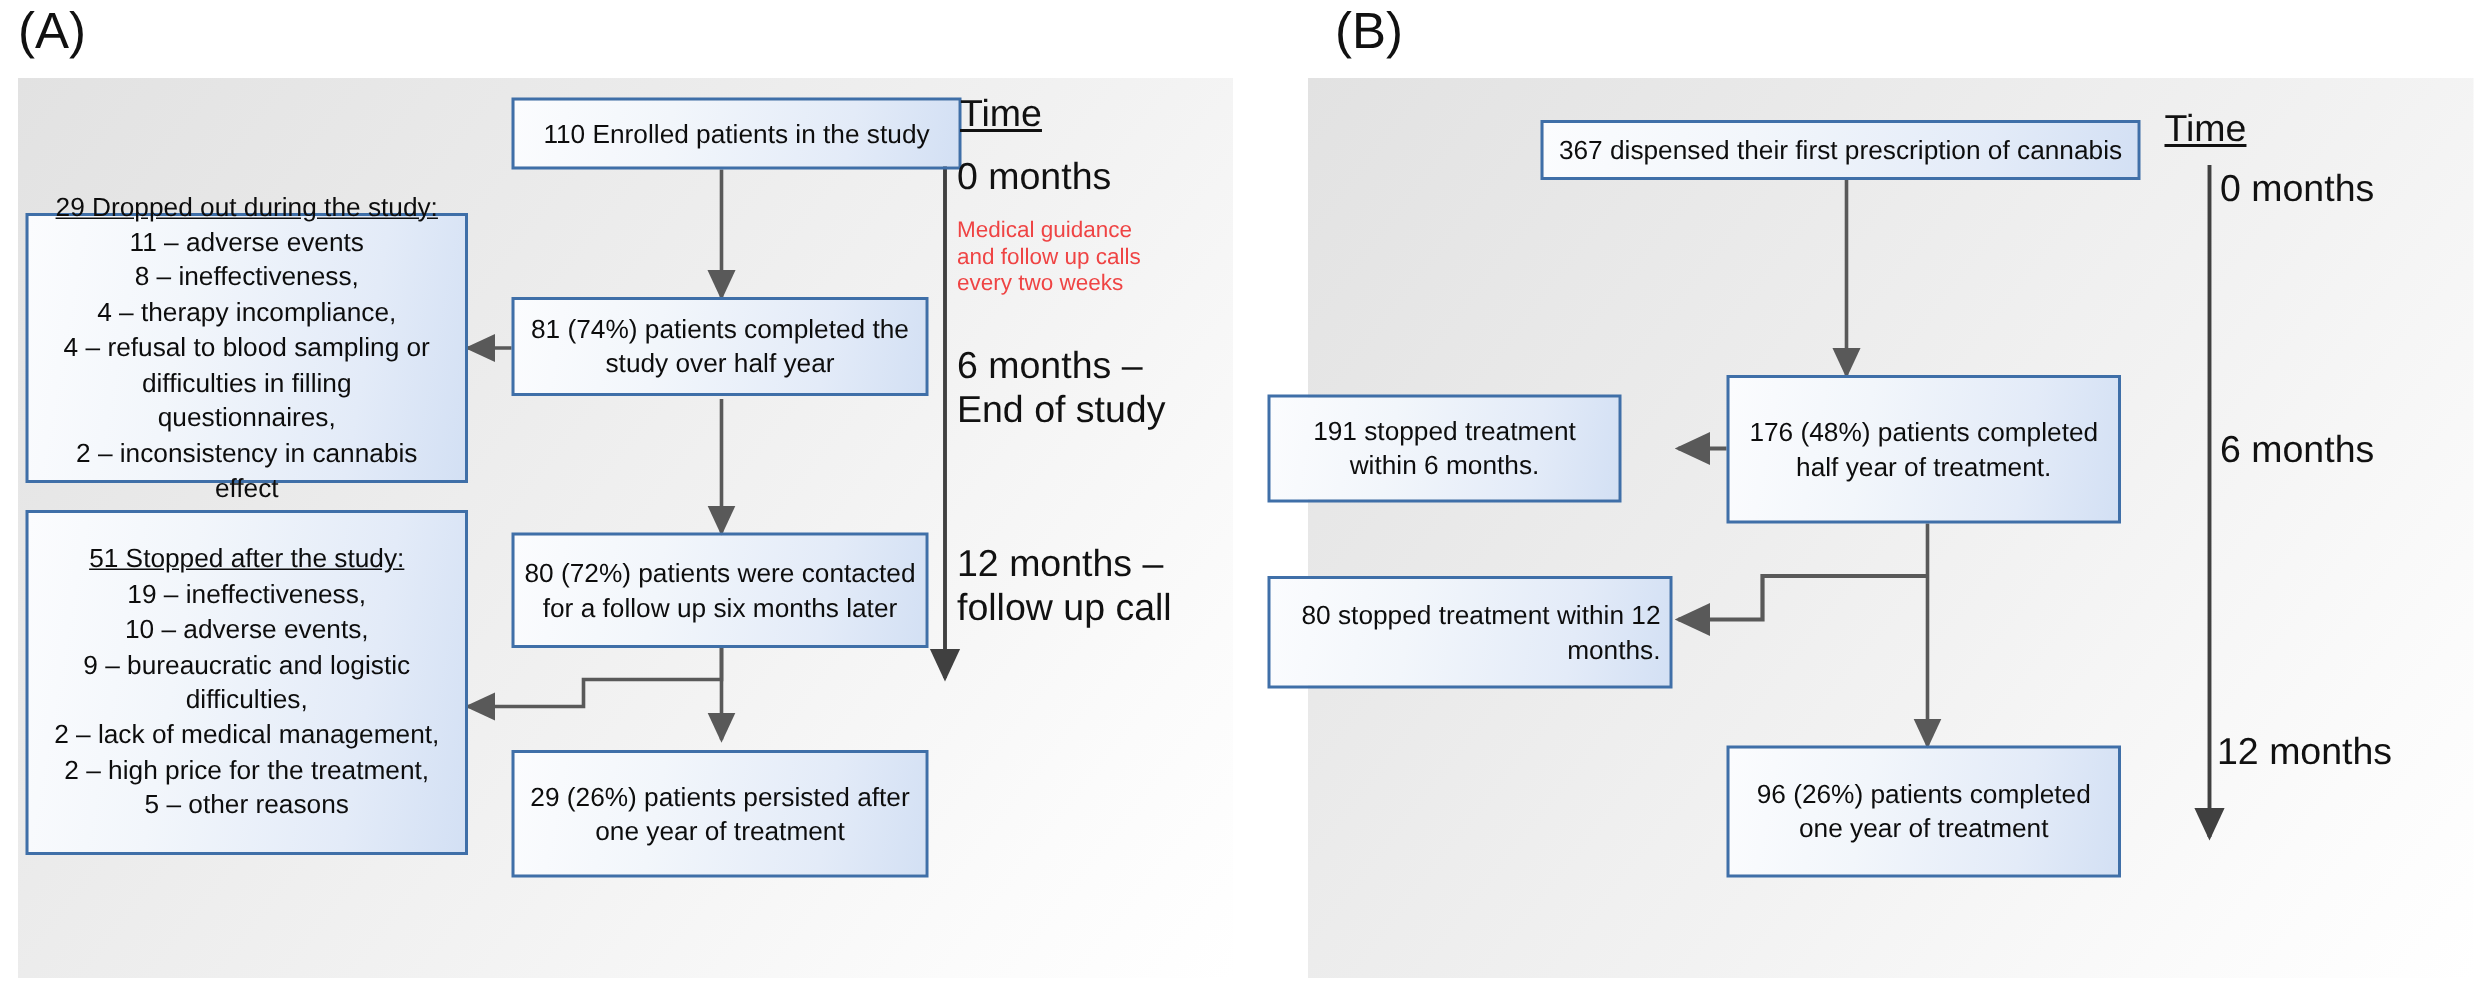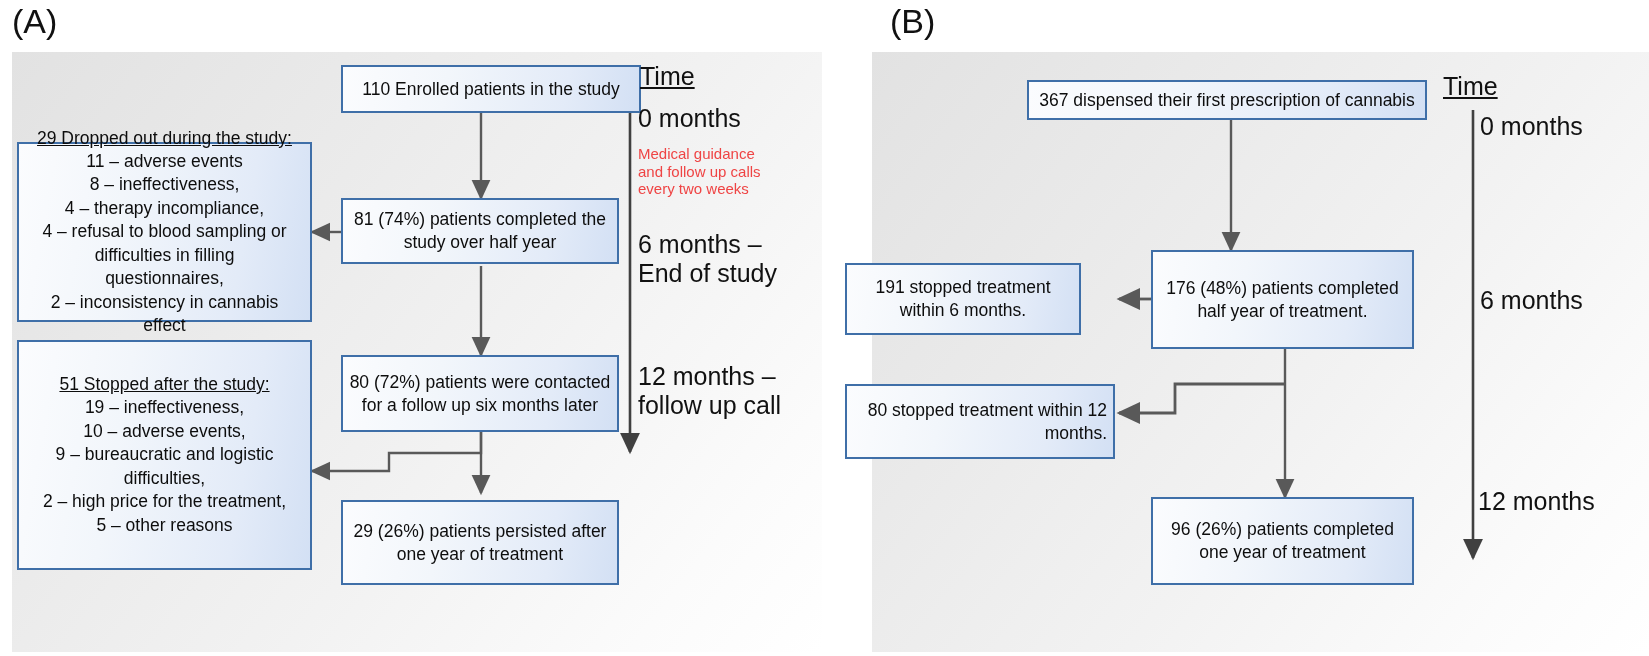--- a/index.html
+++ b/index.html
@@ -91,20 +91,21 @@
   </span>
 </div>
 
 <div class="box listbox" style="left:17px;top:340px;width:295px;height:230px;">
   <span>
     <span class="ttl">51 Stopped after the study:</span>
     <span>19 – ineffectiveness,</span>
     <span>10 –  adverse events,</span>
     <span>9 – bureaucratic and logistic</span>
     <span>difficulties,</span>
+    <span>2 – lack of medical management,</span>
     <span>2 – high price for the treatment,</span>
     <span>5 – other reasons</span>
   </span>
 </div>
 
 <div class="time-title" style="left:640px;top:62px;">Time</div>
 <div class="time-lbl" style="left:638px;top:104px;">0 months</div>
 <div class="time-note" style="left:638px;top:145px;width:145px;">Medical guidance and follow up calls every two weeks</div>
 <div class="time-lbl" style="left:638px;top:230px;width:165px;">6 months – End of study</div>
 <div class="time-lbl" style="left:638px;top:362px;width:150px;">12 months – follow up call</div>

